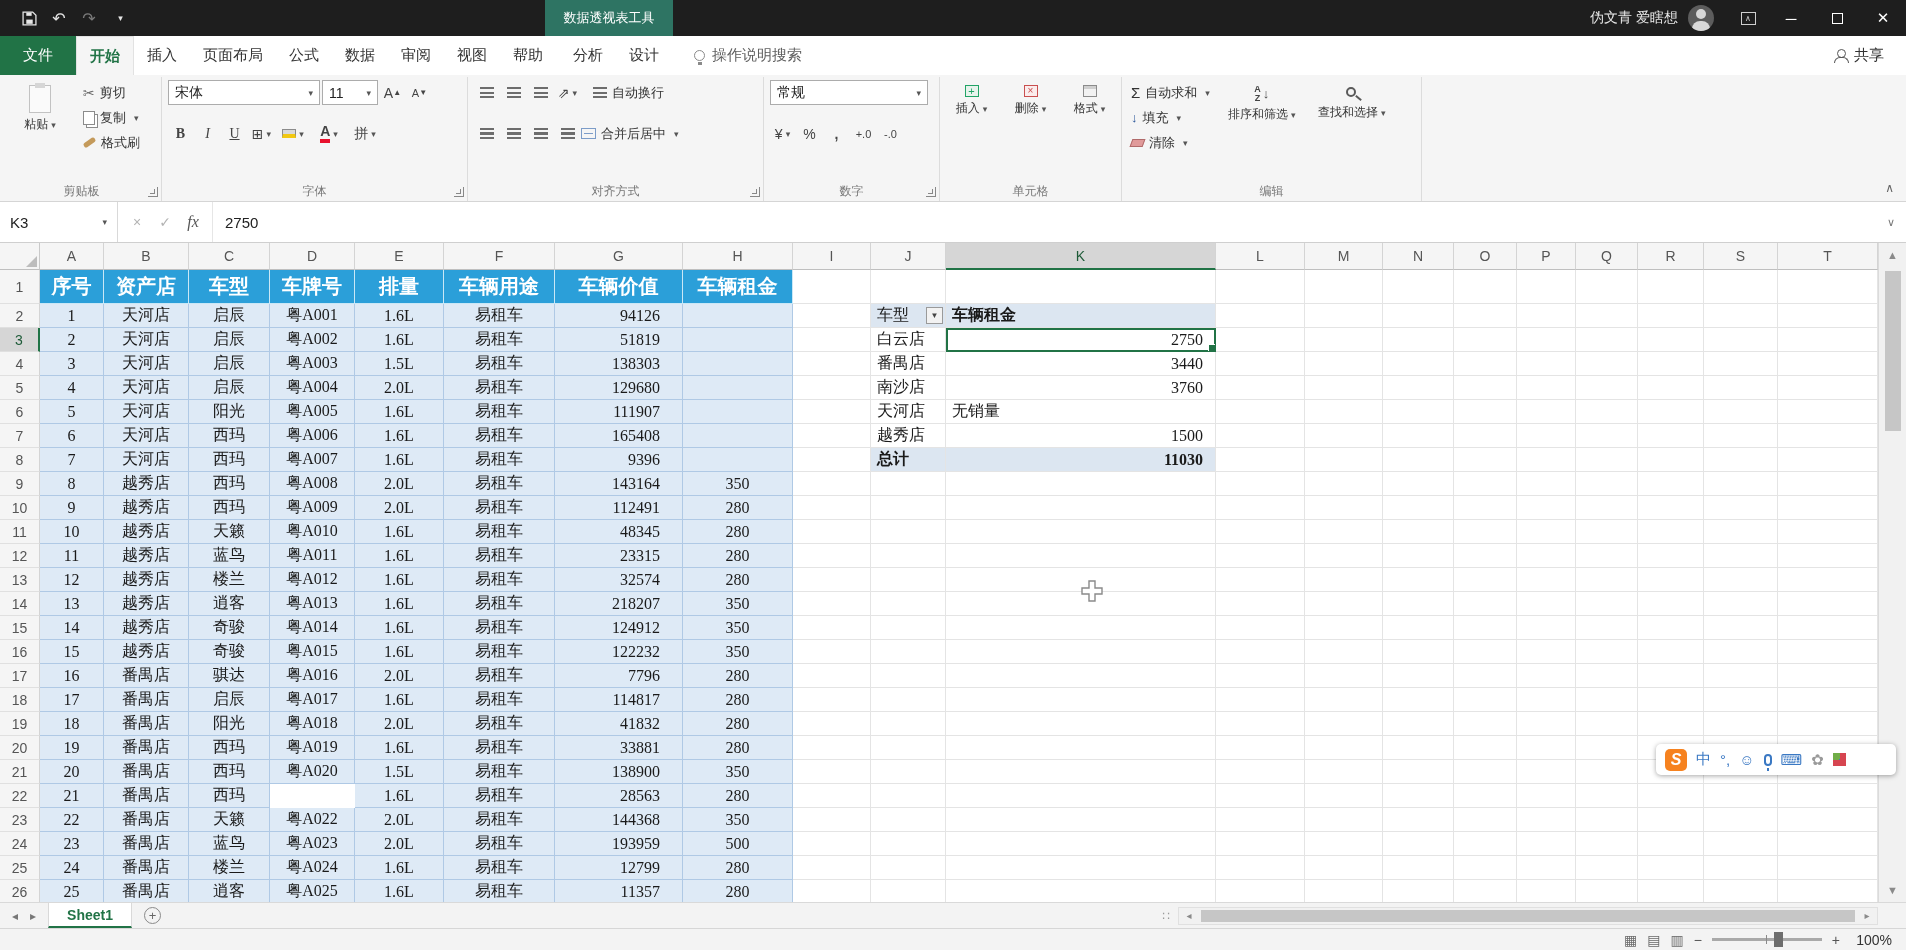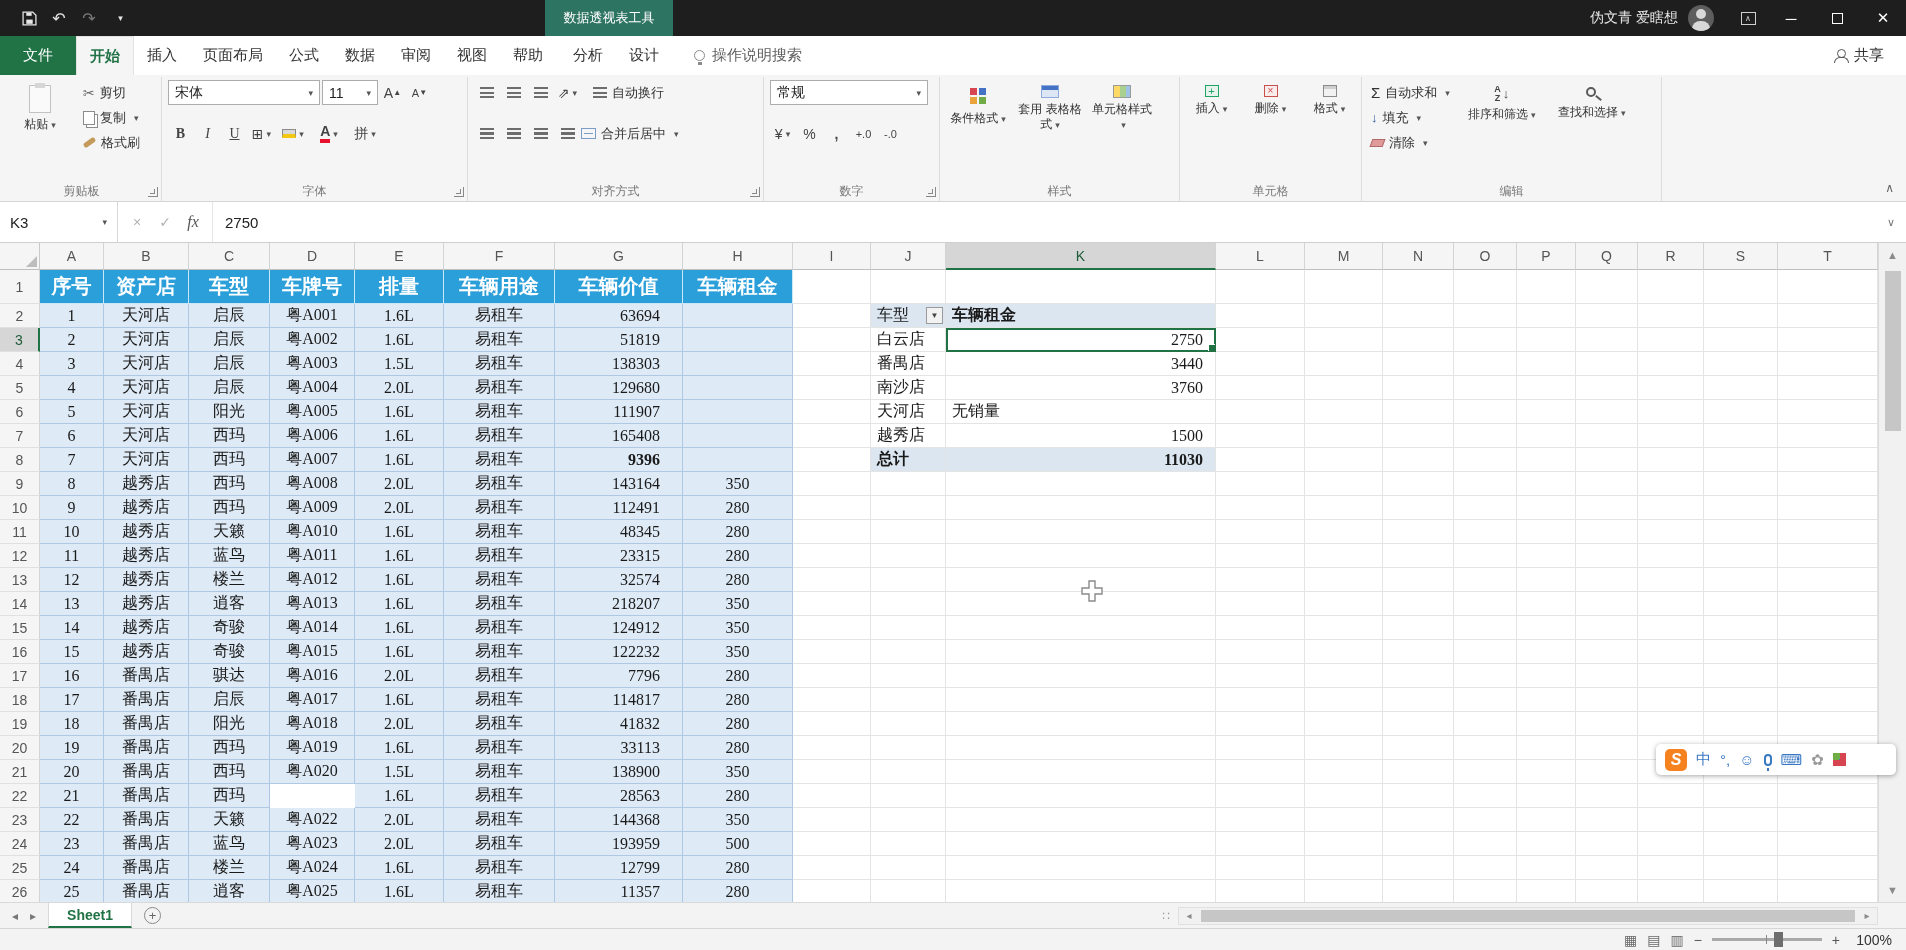--- a/index.html
+++ b/index.html
@@ -347,37 +347,20 @@
         <span class="iconbtn">%</span>
         <span class="iconbtn" style="font-weight:bold">,</span>
         <span class="iconbtn" style="font-size:11px">+.0</span>
         <span class="iconbtn" style="font-size:11px">-.0</span>
       </div>
     </div>
     <div class="glabel">数字</div>
     <span class="launcher"></span>
   </div>
 
-  <div class="rgroup" style="width:240px">
-    <div class="gbody">
-      <div class="bigbtn">
-        <span class="ic-cf"></span>
-        <span><span>条件格式</span><span class="dd">▾</span></span>
-      </div>
-      <div class="bigbtn">
-        <span class="ic-fat"></span>
-        <span><span>套用 表格格式</span><span class="dd">▾</span></span>
-      </div>
-      <div class="bigbtn">
-        <span class="ic-cs"></span>
-        <span><span>单元格样式</span><span class="dd">▾</span></span>
-      </div>
-    </div>
-    <div class="glabel">样式</div>
-  </div>
 
   <div class="rgroup" style="width:182px">
     <div class="gbody">
       <div class="bigbtn" style="width:52px">
         <span class="ic-ins">+</span>
         <span><span>插入</span><span class="dd">▾</span></span>
       </div>
       <div class="bigbtn" style="width:52px">
         <span class="ic-del">×</span>
         <span><span>删除</span><span class="dd">▾</span></span>
@@ -493,21 +476,21 @@
         <div class="gc" style="width: 100px;"></div>
       </div>
       <div class="grow" style="height: 24px;">
         <div class="rn">2</div>
         <div class="gc mt" style="width: 64px;">1</div>
         <div class="gc mt" style="width: 85px;">天河店</div>
         <div class="gc mt" style="width: 81px;">启辰</div>
         <div class="gc mt" style="width: 85px;">粤A001</div>
         <div class="gc mt" style="width: 89px;">1.6L</div>
         <div class="gc mt" style="width: 111px;">易租车</div>
-        <div class="gc mt arg" style="width: 128px;">63694</div>
+        <div class="gc mt arg" style="width: 128px;">94126</div>
         <div class="gc mt" style="width: 110px;"></div>
         <div class="gc" style="width: 78px;"></div>
         <div class="gc pv pvh al" style="width: 75px;">车型<span class="pvf">▼</span></div>
         <div class="gc pv pvh al b" style="width: 270px;">车辆租金</div>
         <div class="gc" style="width: 89px;"></div>
         <div class="gc" style="width: 78px;"></div>
         <div class="gc" style="width: 71px;"></div>
         <div class="gc" style="width: 63px;"></div>
         <div class="gc" style="width: 59px;"></div>
         <div class="gc" style="width: 62px;"></div>
@@ -631,21 +614,21 @@
         <div class="gc" style="width: 100px;"></div>
       </div>
       <div class="grow" style="height: 24px;">
         <div class="rn">8</div>
         <div class="gc mt" style="width: 64px;">7</div>
         <div class="gc mt" style="width: 85px;">天河店</div>
         <div class="gc mt" style="width: 81px;">西玛</div>
         <div class="gc mt" style="width: 85px;">粤A007</div>
         <div class="gc mt" style="width: 89px;">1.6L</div>
         <div class="gc mt" style="width: 111px;">易租车</div>
-        <div class="gc mt arg" style="width: 128px; font-weight: bold;">9396</div>
+        <div class="gc mt arg" style="width: 128px;">9396</div>
         <div class="gc mt" style="width: 110px;"></div>
         <div class="gc" style="width: 78px;"></div>
         <div class="gc pv pvt b al" style="width: 75px;">总计</div>
         <div class="gc pv pvt b ar" style="width: 270px;">11030</div>
         <div class="gc" style="width: 89px;"></div>
         <div class="gc" style="width: 78px;"></div>
         <div class="gc" style="width: 71px;"></div>
         <div class="gc" style="width: 63px;"></div>
         <div class="gc" style="width: 59px;"></div>
         <div class="gc" style="width: 62px;"></div>
@@ -907,21 +890,21 @@
         <div class="gc" style="width: 100px;"></div>
       </div>
       <div class="grow" style="height: 24px;">
         <div class="rn">20</div>
         <div class="gc mt" style="width: 64px;">19</div>
         <div class="gc mt" style="width: 85px;">番禺店</div>
         <div class="gc mt" style="width: 81px;">西玛</div>
         <div class="gc mt" style="width: 85px;">粤A019</div>
         <div class="gc mt" style="width: 89px;">1.6L</div>
         <div class="gc mt" style="width: 111px;">易租车</div>
-        <div class="gc mt arg" style="width: 128px;">33113</div>
+        <div class="gc mt arg" style="width: 128px;">33881</div>
         <div class="gc mt" style="width: 110px;">280</div>
         <div class="gc" style="width: 78px;"></div>
         <div class="gc" style="width: 75px;"></div>
         <div class="gc" style="width: 270px;"></div>
         <div class="gc" style="width: 89px;"></div>
         <div class="gc" style="width: 78px;"></div>
         <div class="gc" style="width: 71px;"></div>
         <div class="gc" style="width: 63px;"></div>
         <div class="gc" style="width: 59px;"></div>
         <div class="gc" style="width: 62px;"></div>

